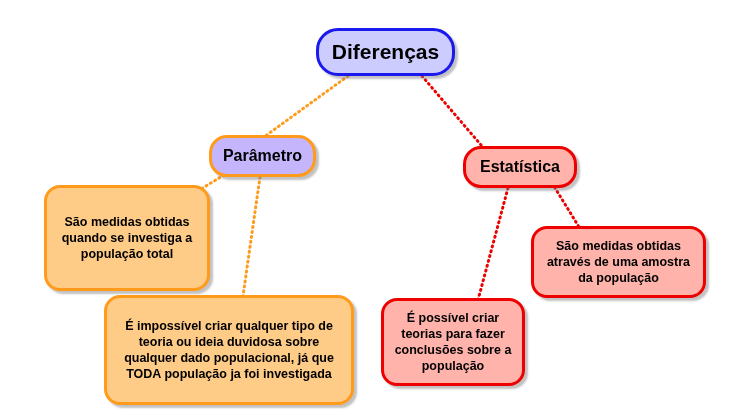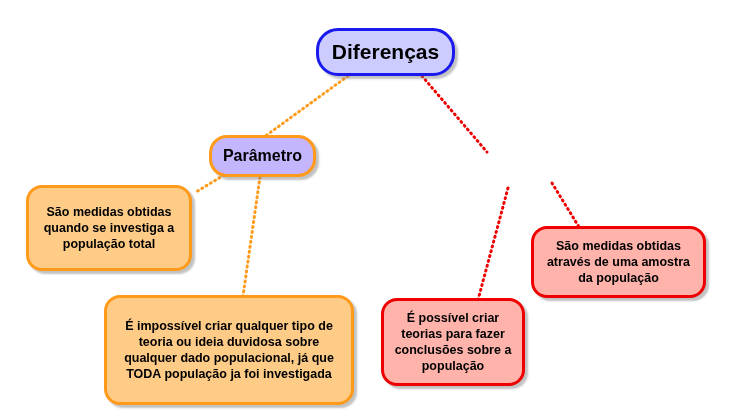--- a/index.html
+++ b/index.html
@@ -101,22 +101,25 @@
   </svg>
 
   <div class="node node-root" style="left:316px; top:28px; width:139px; height:48px;">
     <span class="label">Diferenças</span>
   </div>
 
   <div class="node node-branch-orange" style="left:209px; top:135px; width:107px; height:42px;">
     <span class="label">Parâmetro</span>
   </div>
 
+  <div class="node node-branch-red" style="left:463px; top:146px; width:114px; height:42px;">
+    <span class="label">Estatística</span>
+  </div>
 
-  <div class="node node-leaf-orange" style="left:26px; top:185px; width:166px; height:86px;">
+  <div class="node node-leaf-orange" style="left:44px; top:185px; width:166px; height:106px;">
     <span class="label">São medidas obtidas quando se investiga a população total</span>
   </div>
 
   <div class="node node-leaf-orange" style="left:104px; top:295px; width:250px; height:110px;">
     <span class="label">É impossível criar qualquer tipo de teoria ou ideia duvidosa sobre qualquer dado populacional, já que TODA população ja foi investigada</span>
   </div>
 
   <div class="node node-leaf-red" style="left:381px; top:298px; width:144px; height:88px;">
     <span class="label">É possível criar teorias para fazer conclusões sobre a população</span>
   </div>

